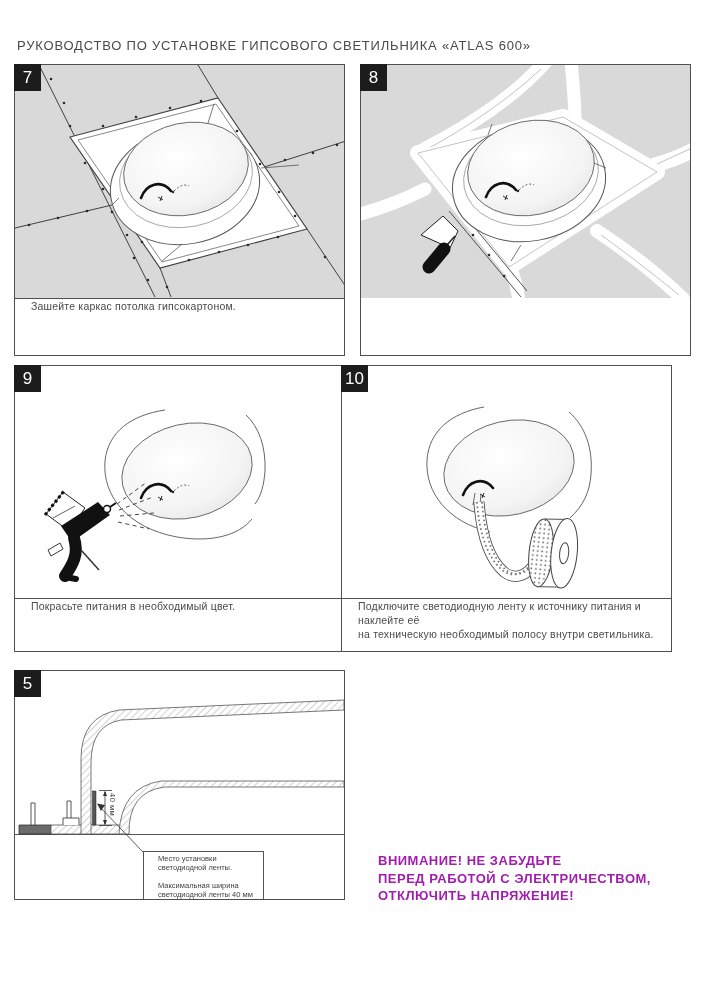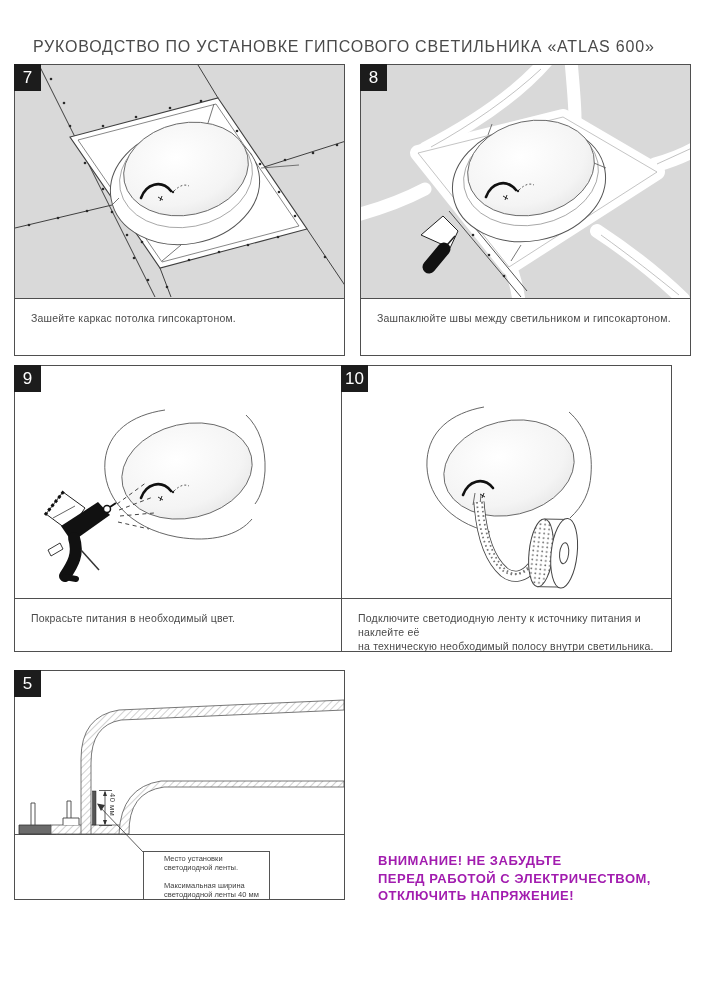--- a/index.html
+++ b/index.html
@@ -1,27 +1,27 @@
 <!DOCTYPE html>
 <html><head>
 <meta charset="utf-8">
 <style>
   html,body{margin:0;padding:0;background:#fff;}
   .page{position:relative;width:707px;height:1000px;background:#fff;overflow:hidden;
         font-family:"Liberation Sans",sans-serif;color:#474747;}
-  .title{position:absolute;left:17px;top:38px;font-size:16px;letter-spacing:0.8px;color:#4a4a4a;white-space:nowrap;margin-left:16px;}
+  .title{position:absolute;left:17px;top:38px;font-size:13px;letter-spacing:0.8px;color:#4a4a4a;white-space:nowrap;}
   .panel{position:absolute;width:331px;border:1px solid #4f4f4f;box-sizing:border-box;background:#fff;}
   .illus{position:relative;width:100%;overflow:hidden;}
   .illus svg{display:block;}
-  .caption{border-top:1px solid #4f4f4f;padding:12px 14px 0 16px;font-size:10.5px;line-height:14px;
+  .caption{border-top:1px solid #4f4f4f;padding:0 14px 0 16px;font-size:10.5px;line-height:14px;
            letter-spacing:0.2px;color:#4a4a4a;white-space:pre-line;}
   .badge{position:absolute;left:-1px;top:-1px;width:27px;height:27px;background:#1c1c1c;color:#fff;
          font-size:17px;line-height:27px;text-align:center;z-index:5;}
   .notebox{position:absolute;left:128px;top:180px;width:100px;background:#fff;border:1px solid #555;
-           font-size:7.5px;line-height:9px;padding:2px 5px 3px 20px;color:#3f3f3f;white-space:pre-line;}
+           font-size:7.5px;line-height:9px;padding:2px 5px 3px 14px;color:#3f3f3f;white-space:pre-line;}
   .dimlabel{position:absolute;left:93px;top:122px;writing-mode:vertical-rl;font-size:7.5px;color:#3f3f3f;letter-spacing:0.5px;}
   .warning{position:absolute;left:378px;top:852px;font-size:13px;font-weight:bold;line-height:17.5px;
            letter-spacing:0.5px;color:#a21caf;white-space:pre-line;}
 </style>
 </head>
 <body>
 
 <svg width="0" height="0" style="position:absolute">
   <defs>
     <radialGradient id="gDome" cx="44%" cy="36%" r="78%">
@@ -151,21 +151,20 @@
           <path d="M158 125 C164 119 169 118 173 120" fill="none" stroke="#333" stroke-width="0.8" stroke-dasharray="2 2"></path>
           <path d="M142 131 l5 3 M146 130 l-2 5" stroke="#111" stroke-width="0.9"></path>
         </g>
         <g>
           <polygon points="60,170 82,151 97,166 89,183" fill="#ffffff" stroke="#222" stroke-width="1"></polygon>
           <path d="M86 180 L94 171" stroke="#222" stroke-width="1.5"></path>
           <path d="M83 184 L68 202" stroke="#111" stroke-width="13" stroke-linecap="round"></path>
         </g>
       </svg>
     </div>
-    <div class="caption">Зашпаклюйте швы между светильником и гипсокартоном.</div>
   </section>
 
   <section class="panel" style="left:14px;top:365px;height:287px">
     <div class="badge">9</div>
     <div class="illus" style="height:232px">
       <svg viewBox="0 0 329 232" width="329" height="232">
         <rect width="329" height="232" fill="#ffffff"></rect>
         <g stroke="#555" stroke-width="0.9" fill="none">
           <path d="M150 44 C116 49 93 66 90 95 C87 130 113 162 162 171 C197 177 224 169 237 153"></path>
           <path d="M231 49 C244 61 251 81 250 105 C249 119 246 130 240 138"></path>

